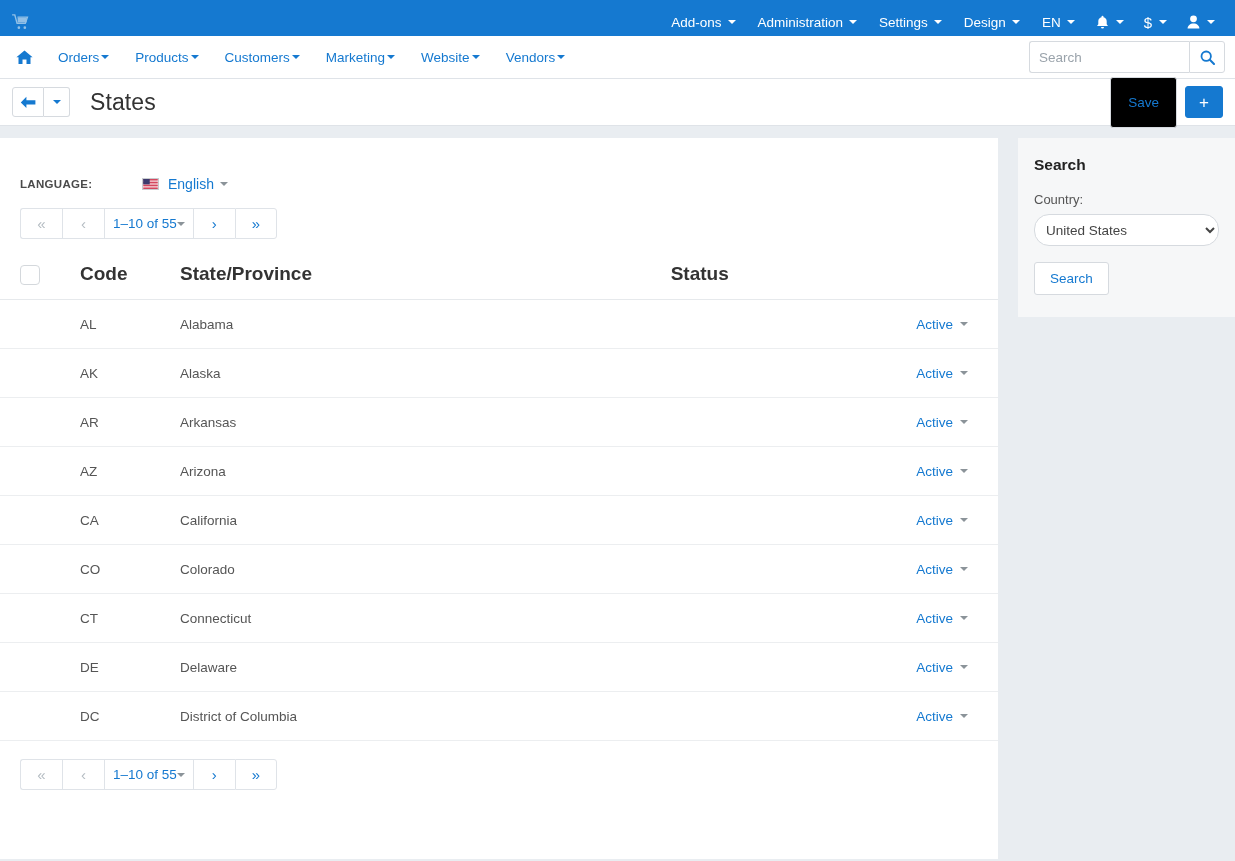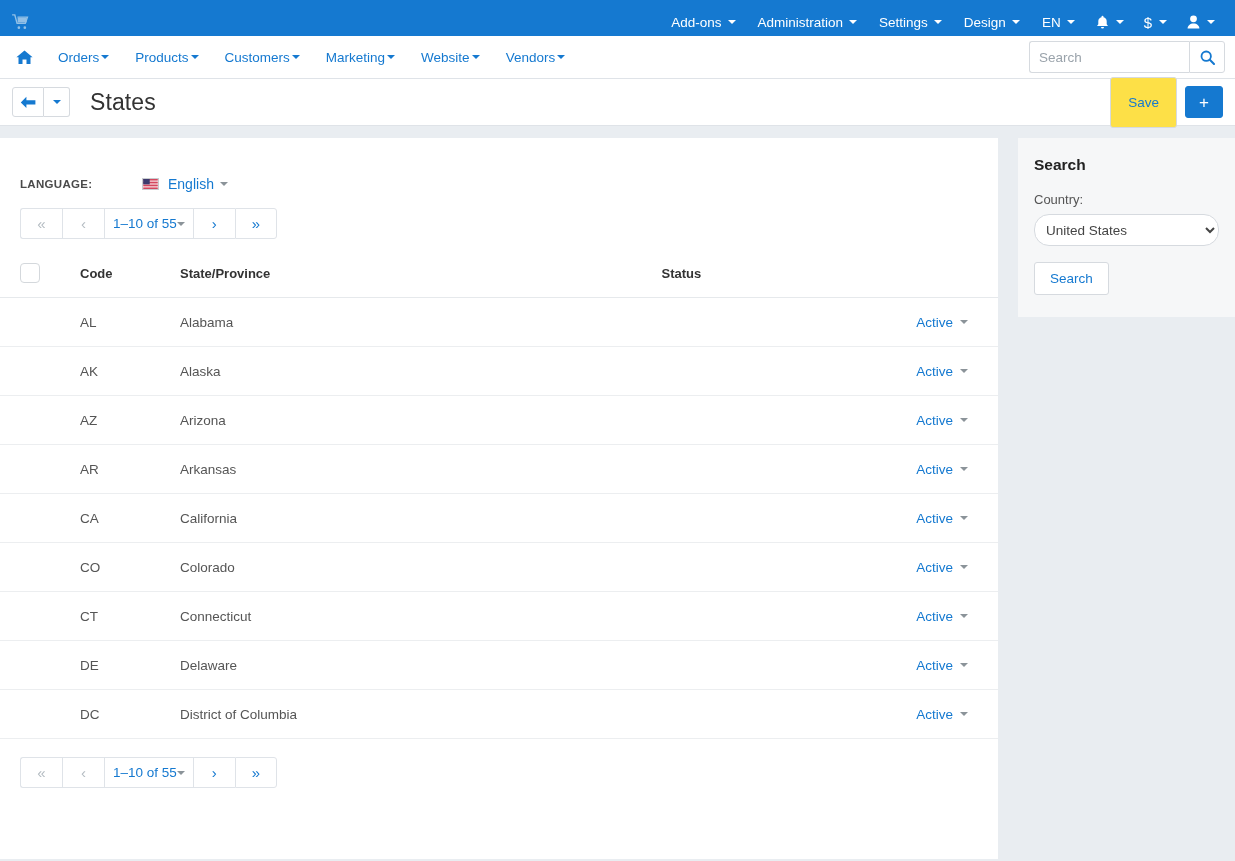--- a/index.html
+++ b/index.html
@@ -139,21 +139,21 @@
   .page-title {
     font-size: 23px;
     font-weight: 400;
     color: #333;
     margin-left: 20px;
     letter-spacing: .1px;
   }
   .titlebar-spacer { flex: 1; }
   .save-btn {
     border: 1px solid #d6dadf;
-    background: #fde047;
+    background: #000000;
     color: #1579d0;
     font-size: 13.5px;
     border-radius: 3px;
     padding: 17px 17px;
     cursor: pointer;
     font-family: inherit;
   }
   .plus-btn {
     margin-left: 8px;
     width: 38px; height: 32px;
@@ -230,21 +230,21 @@
   .pager-count {
     color: #1579d0;
     font-size: 13.5px;
     min-width: 88px;
   }
   .pager-count .caret { border-top-color: #8b9399; }
 
   
   table.states { width: 100%; border-collapse: collapse; margin-top: 16px; }
   table.states th {
-    font-size: 13px;
+    font-size: 19px;
     font-weight: bold;
     color: #333;
     text-align: left;
     padding: 8px 0 14px 0;
     border-bottom: 1px solid #e6e9ec;
   }
   table.states td {
     font-size: 13.5px;
     color: #555;
     padding: 16px 0;
@@ -498,31 +498,31 @@
             <td class="col-check"></td>
             <td class="col-code">AK</td>
             <td class="col-name">Alaska</td>
             <td class="col-status"><span class="status-link">
                 <span>Active</span>
                 <i class="caret"></i>
               </span></td>
           </tr>
           <tr>
             <td class="col-check"></td>
+            <td class="col-code">AR</td>
+            <td class="col-name">Arkansas</td>
+            <td class="col-status"><span class="status-link">
+                <span>Active</span>
+                <i class="caret"></i>
+              </span></td>
+          </tr>
+          <tr>
+            <td class="col-check"></td>
             <td class="col-code">AZ</td>
             <td class="col-name">Arizona</td>
-            <td class="col-status"><span class="status-link">
-                <span>Active</span>
-                <i class="caret"></i>
-              </span></td>
-          </tr>
-          <tr>
-            <td class="col-check"></td>
-            <td class="col-code">AR</td>
-            <td class="col-name">Arkansas</td>
             <td class="col-status"><span class="status-link">
                 <span>Active</span>
                 <i class="caret"></i>
               </span></td>
           </tr>
           <tr>
             <td class="col-check"></td>
             <td class="col-code">CA</td>
             <td class="col-name">California</td>
             <td class="col-status"><span class="status-link">

